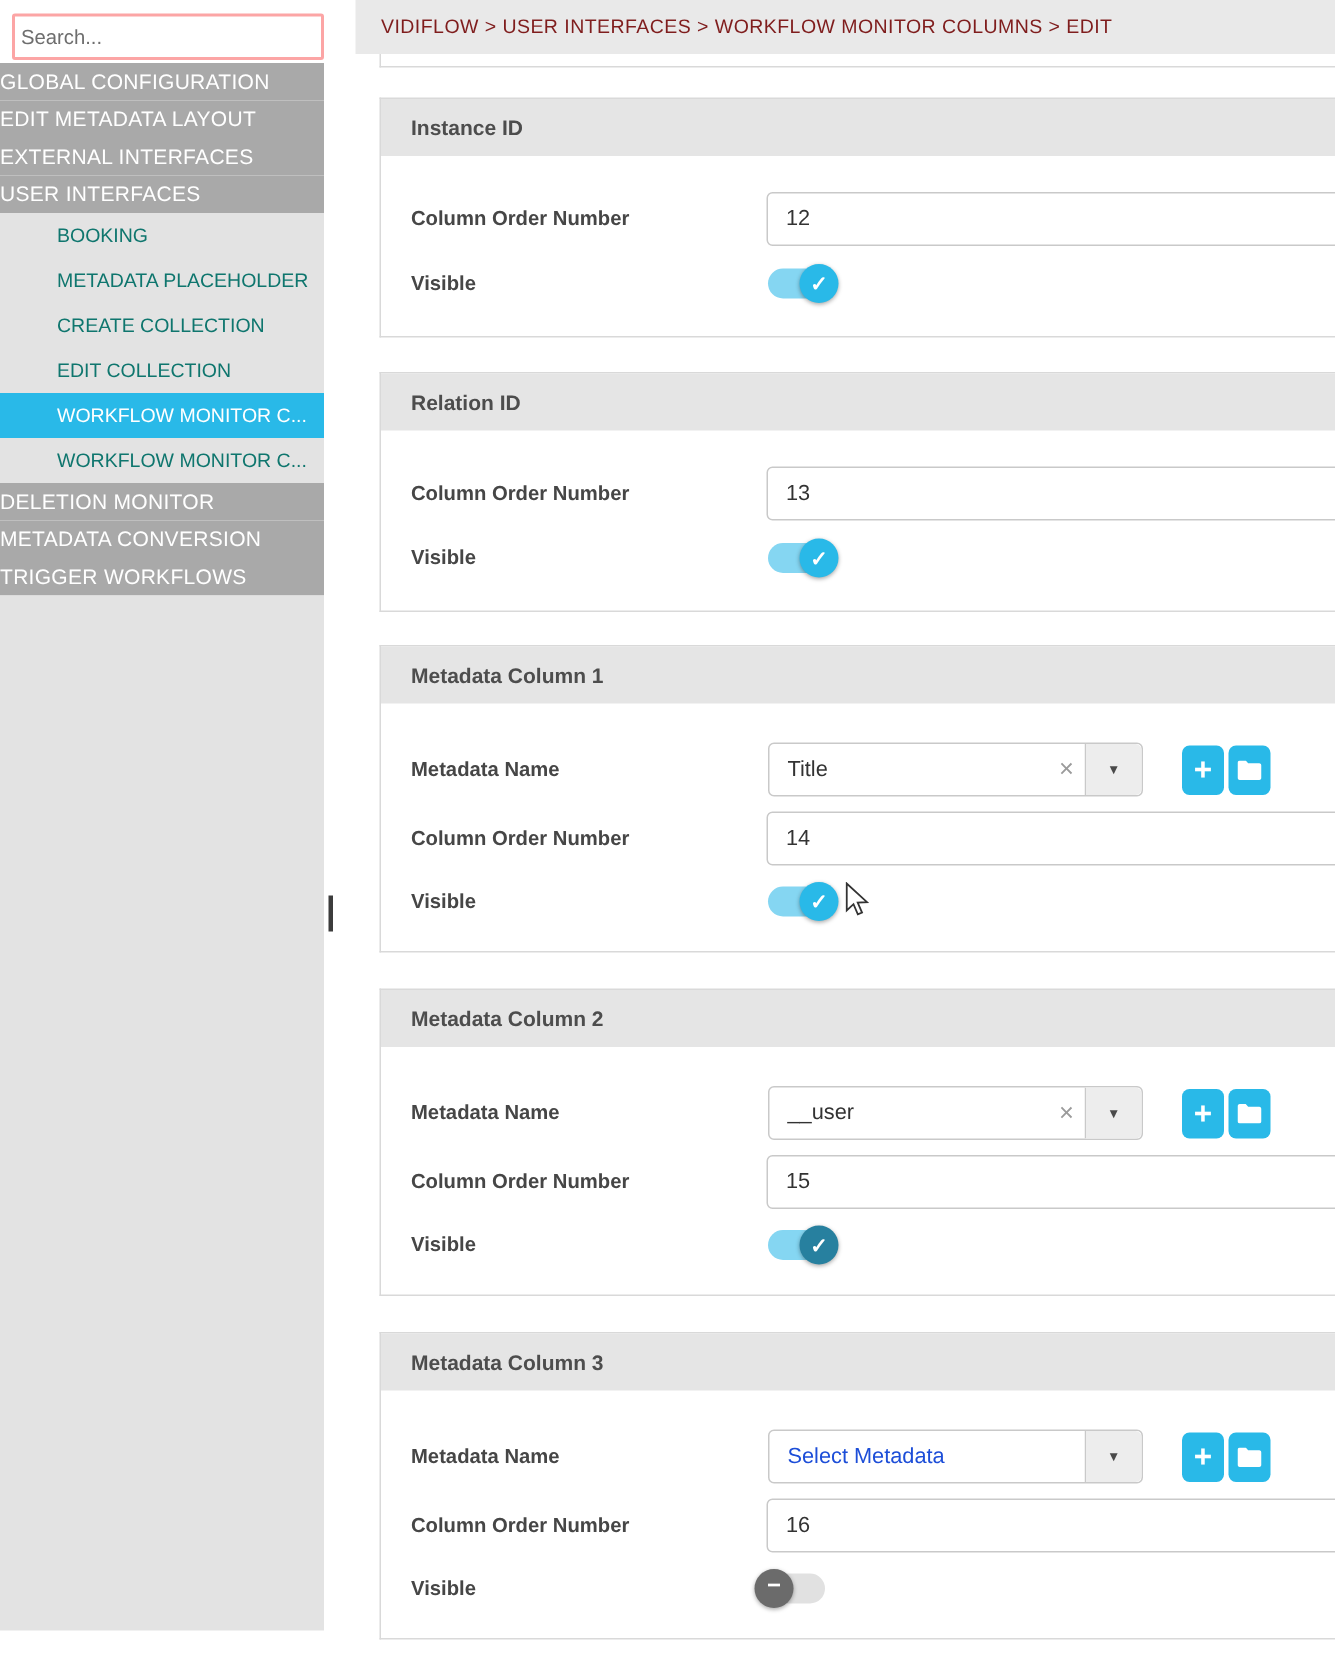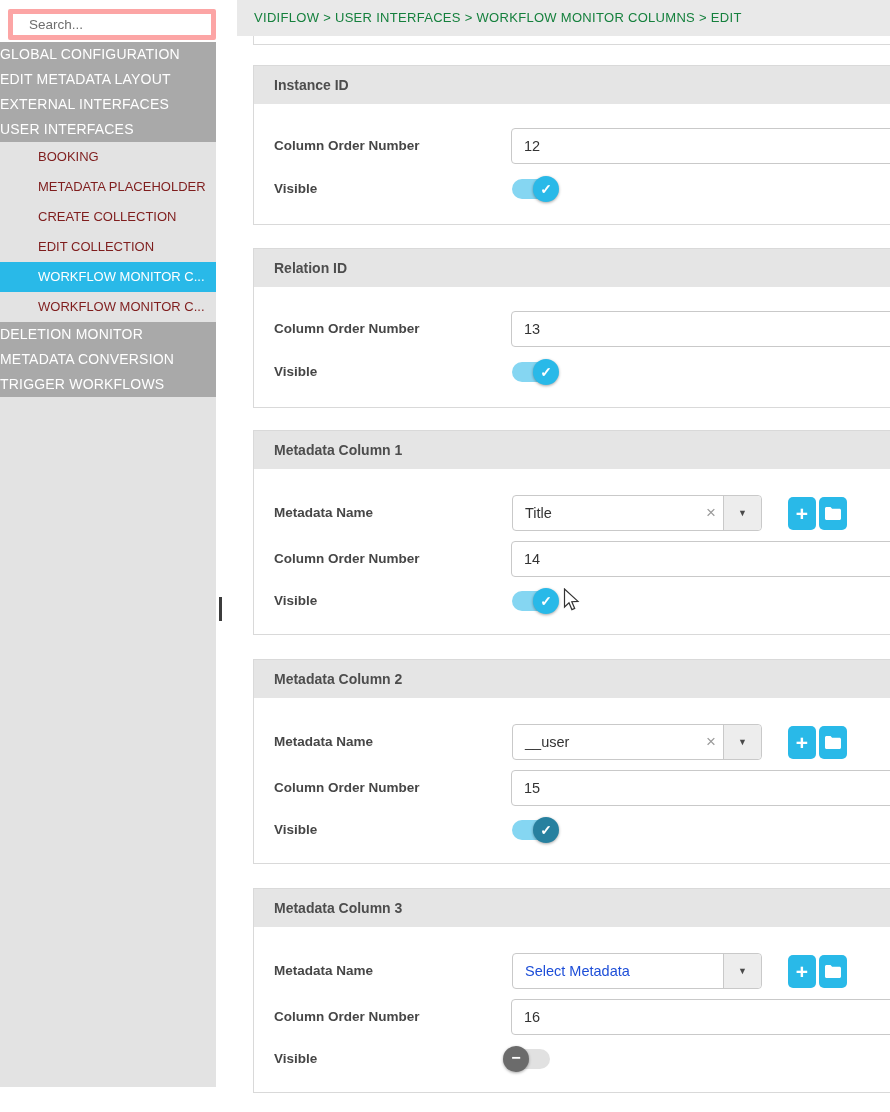--- a/index.html
+++ b/index.html
@@ -2,38 +2,38 @@
 <html><head>
 <meta charset="utf-8">
 <style>
   * { margin:0; padding:0; box-sizing:border-box; }
   html,body { width:890px; height:1112px; overflow:hidden; background:#fff;
     font-family:"Liberation Sans", sans-serif; position:relative; }
 
   
   .sidebar { position:absolute; left:0; top:0; width:216px; height:1112px; background:#fff; }
   .search-wrap { padding:9px 0 0 8px; height:42px; background:#fff; }
-  .search-input { width:208px; height:31px; border:5px solid #fca5a5; border-radius:2px;
-    padding:0 16px; font-size:13.5px; color:#333; outline:none;
+  .search-input { width:208px; height:31px; border:2px solid #fca5a5; border-radius:2px;
+    padding:0 4px; font-size:13.5px; color:#333; outline:none;
     font-family:"Liberation Sans", sans-serif; }
   .search-input::placeholder { color:#6e6e6e; }
   .nav-top { height:25px; line-height:25px; background:#a9a9a9; color:#fff;
     font-size:14px; letter-spacing:.2px; cursor:pointer;
     white-space:nowrap; overflow:hidden; }
-  .nav-sub { height:30px; line-height:30px; background:#e3e3e3; color:#7f1d1d;
+  .nav-sub { height:30px; line-height:30px; background:#e3e3e3; color:#0f766e;
     font-size:13px; padding-left:38px; cursor:pointer; white-space:nowrap; overflow:hidden; }
   .nav-sub.selected { background:#29b9e8; color:#fff; }
   .sidebar-fill { background:#e3e3e3; height:690px; }
 
   .scroll-thumb { position:absolute; left:219px; top:597px; width:3px; height:24px;
     background:#3c3c3c; }
 
   
   .breadcrumb { position:absolute; left:237px; top:0; width:653px; height:36px;
-    background:#e9e9e9; color:#15803d; font-size:13px; line-height:36px;
+    background:#e9e9e9; color:#7f1d1d; font-size:13px; line-height:36px;
     padding-left:17px; letter-spacing:.3px; white-space:nowrap; }
 
   
   .card-partial { position:absolute; left:253px; top:36px; width:700px; height:9px;
     background:#fff; border-left:1px solid #d9d9d9; border-bottom:1px solid #d9d9d9; }
   .card { position:absolute; left:253px; width:700px; background:#fff;
     border:1px solid #d9d9d9; border-right:none; }
   .card-header { height:38px; line-height:38px; background:#e5e5e5; color:#4d4d4d;
     font-size:14px; font-weight:600; padding-left:20px; }
   .card1 { top:65px;  height:160px; }

